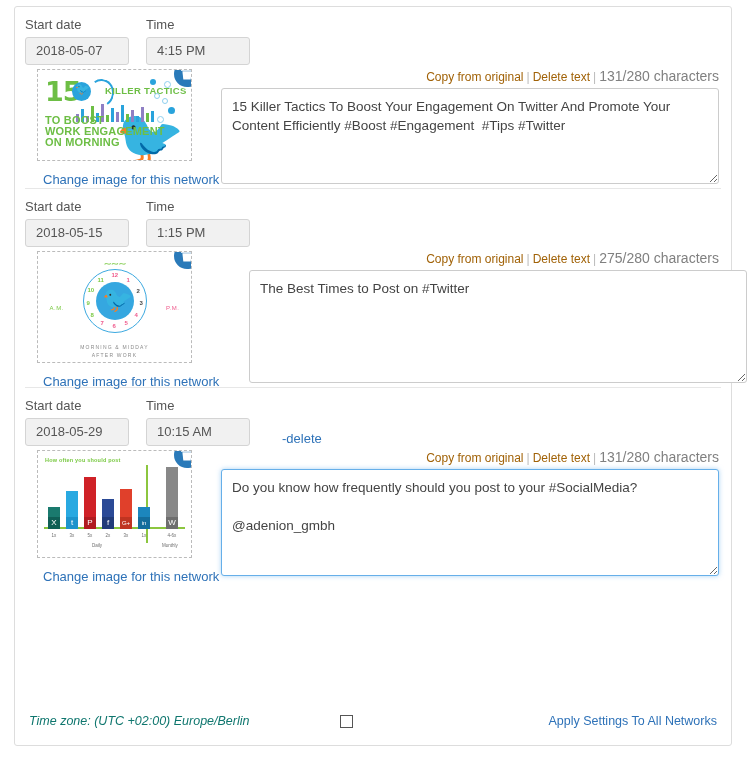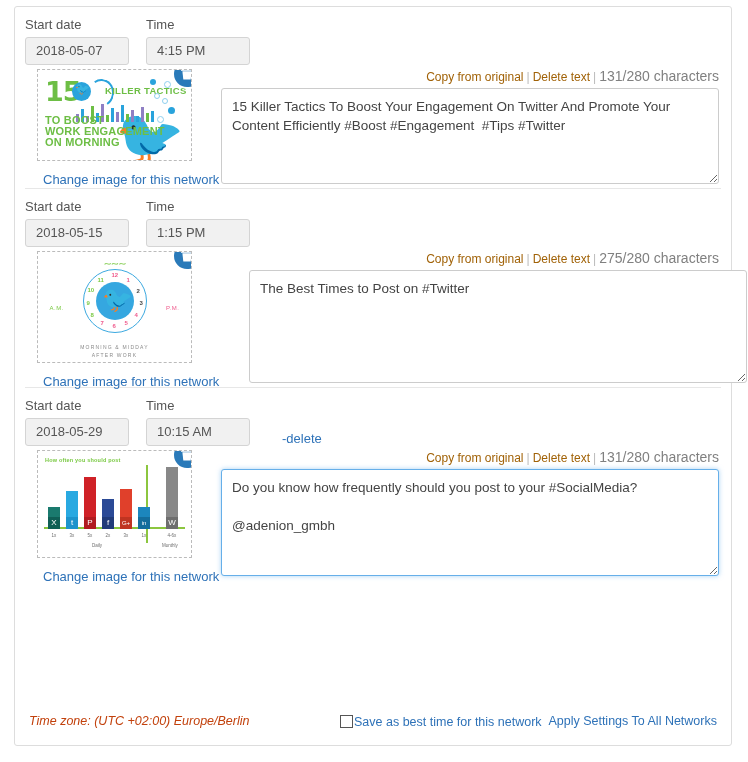--- a/index.html
+++ b/index.html
@@ -185,21 +185,21 @@
     right: 0;
     bottom: 0;
     height: 44px;
   }
   .tz {
     position: absolute;
     left: 14px;
     top: 13px;
     font-size: 12.5px;
     font-style: italic;
-    color: #c2410c;
+    color: #0f766e;
     white-space: nowrap;
     text-align: right;
   }
   .best-time {
     position: absolute;
     left: 325px;
     top: 13px;
     white-space: nowrap;
   }
   .cb {
@@ -516,18 +516,18 @@
         <textarea class="post-text chart focused" style="">Do you know how frequently should you post to your #SocialMedia?
 
 @adenion_gmbh</textarea>
       </div>
     </div>
   </div>
 
   <div class="footer">
     <div class="tz">Time zone: (UTC +02:00) Europe/Berlin</div>
     <div class="best-time">
-      <span class="cb"></span><span class="best-time-label">Save as best time for this network</span>
+      <span class="cb"></span>
     </div>
     <a class="apply-all">Apply Settings To All Networks</a>
   </div>
 
 </div>
 
 </body></html>

